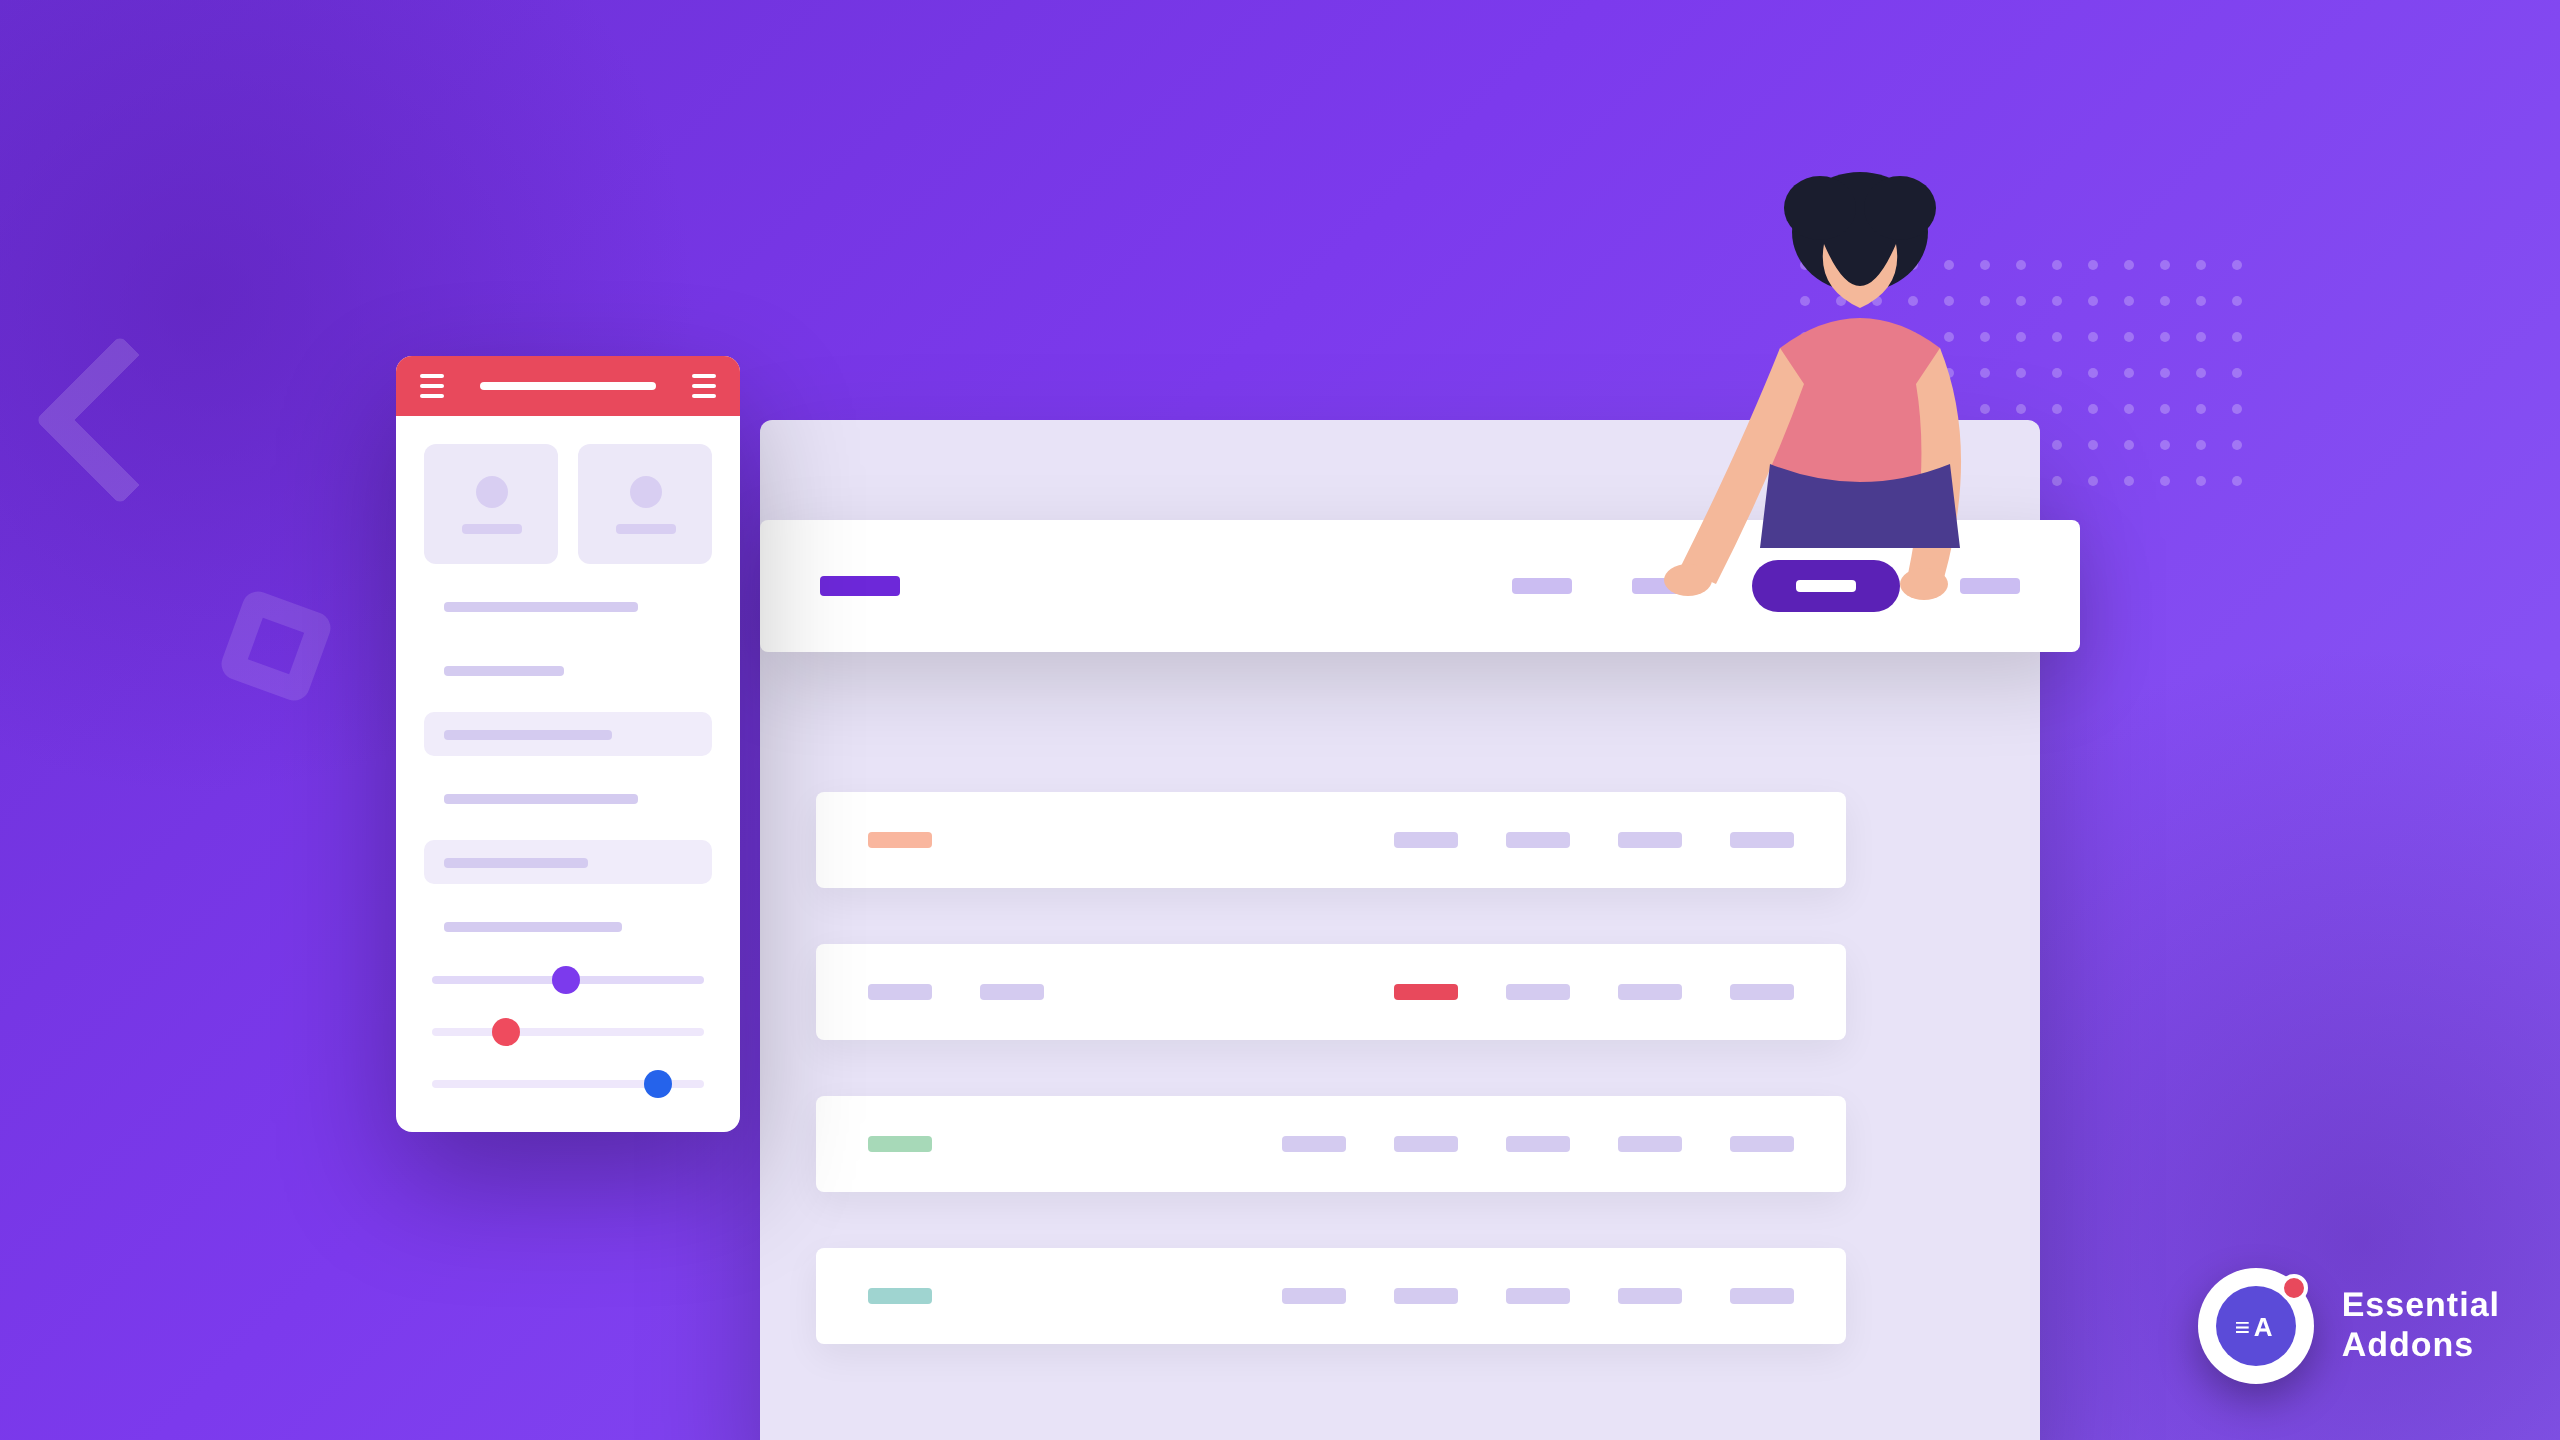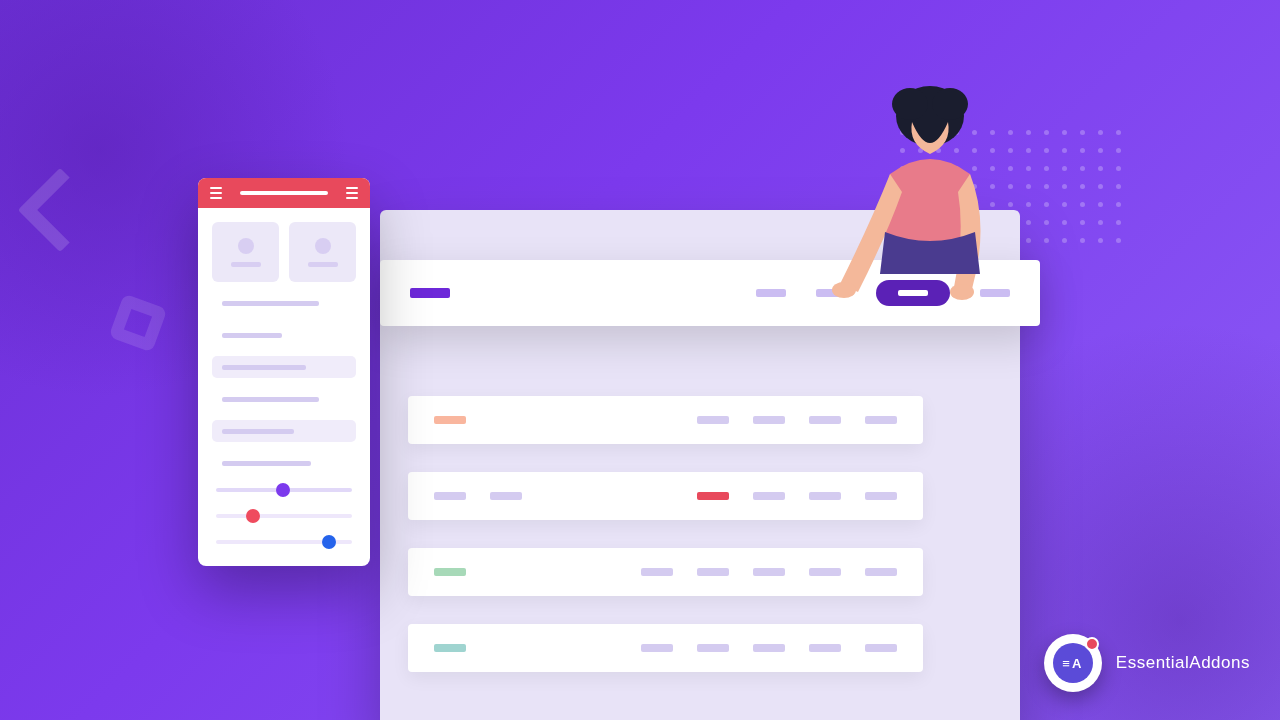--- a/index.html
+++ b/index.html
@@ -196,21 +196,21 @@
     color:#fff;
     font-size:13px;
     letter-spacing:2px;
     font-weight:600;
   }
   .badge-dot {
     position:absolute; top:3px; right:3px;
     width:14px; height:14px; border-radius:50%;
     background:#e8495c; border:2px solid #fff;
   }
-  .brand-text { display:flex; flex-direction:row; font-size:17px; line-height:1.2; font-weight:400; letter-spacing:0.5px; }
+  .brand-text { display:flex; flex-direction:column; font-size:17px; line-height:1.2; font-weight:700; letter-spacing:0.5px; }
 </style>
 </head>
 <body>
 
 <div class="bg-blob-1"></div>
 <div class="bg-blob-2"></div>
 <div class="bg-arrow"></div>
 <div class="bg-square"></div>
 <div class="dot-grid">
     <span></span>

